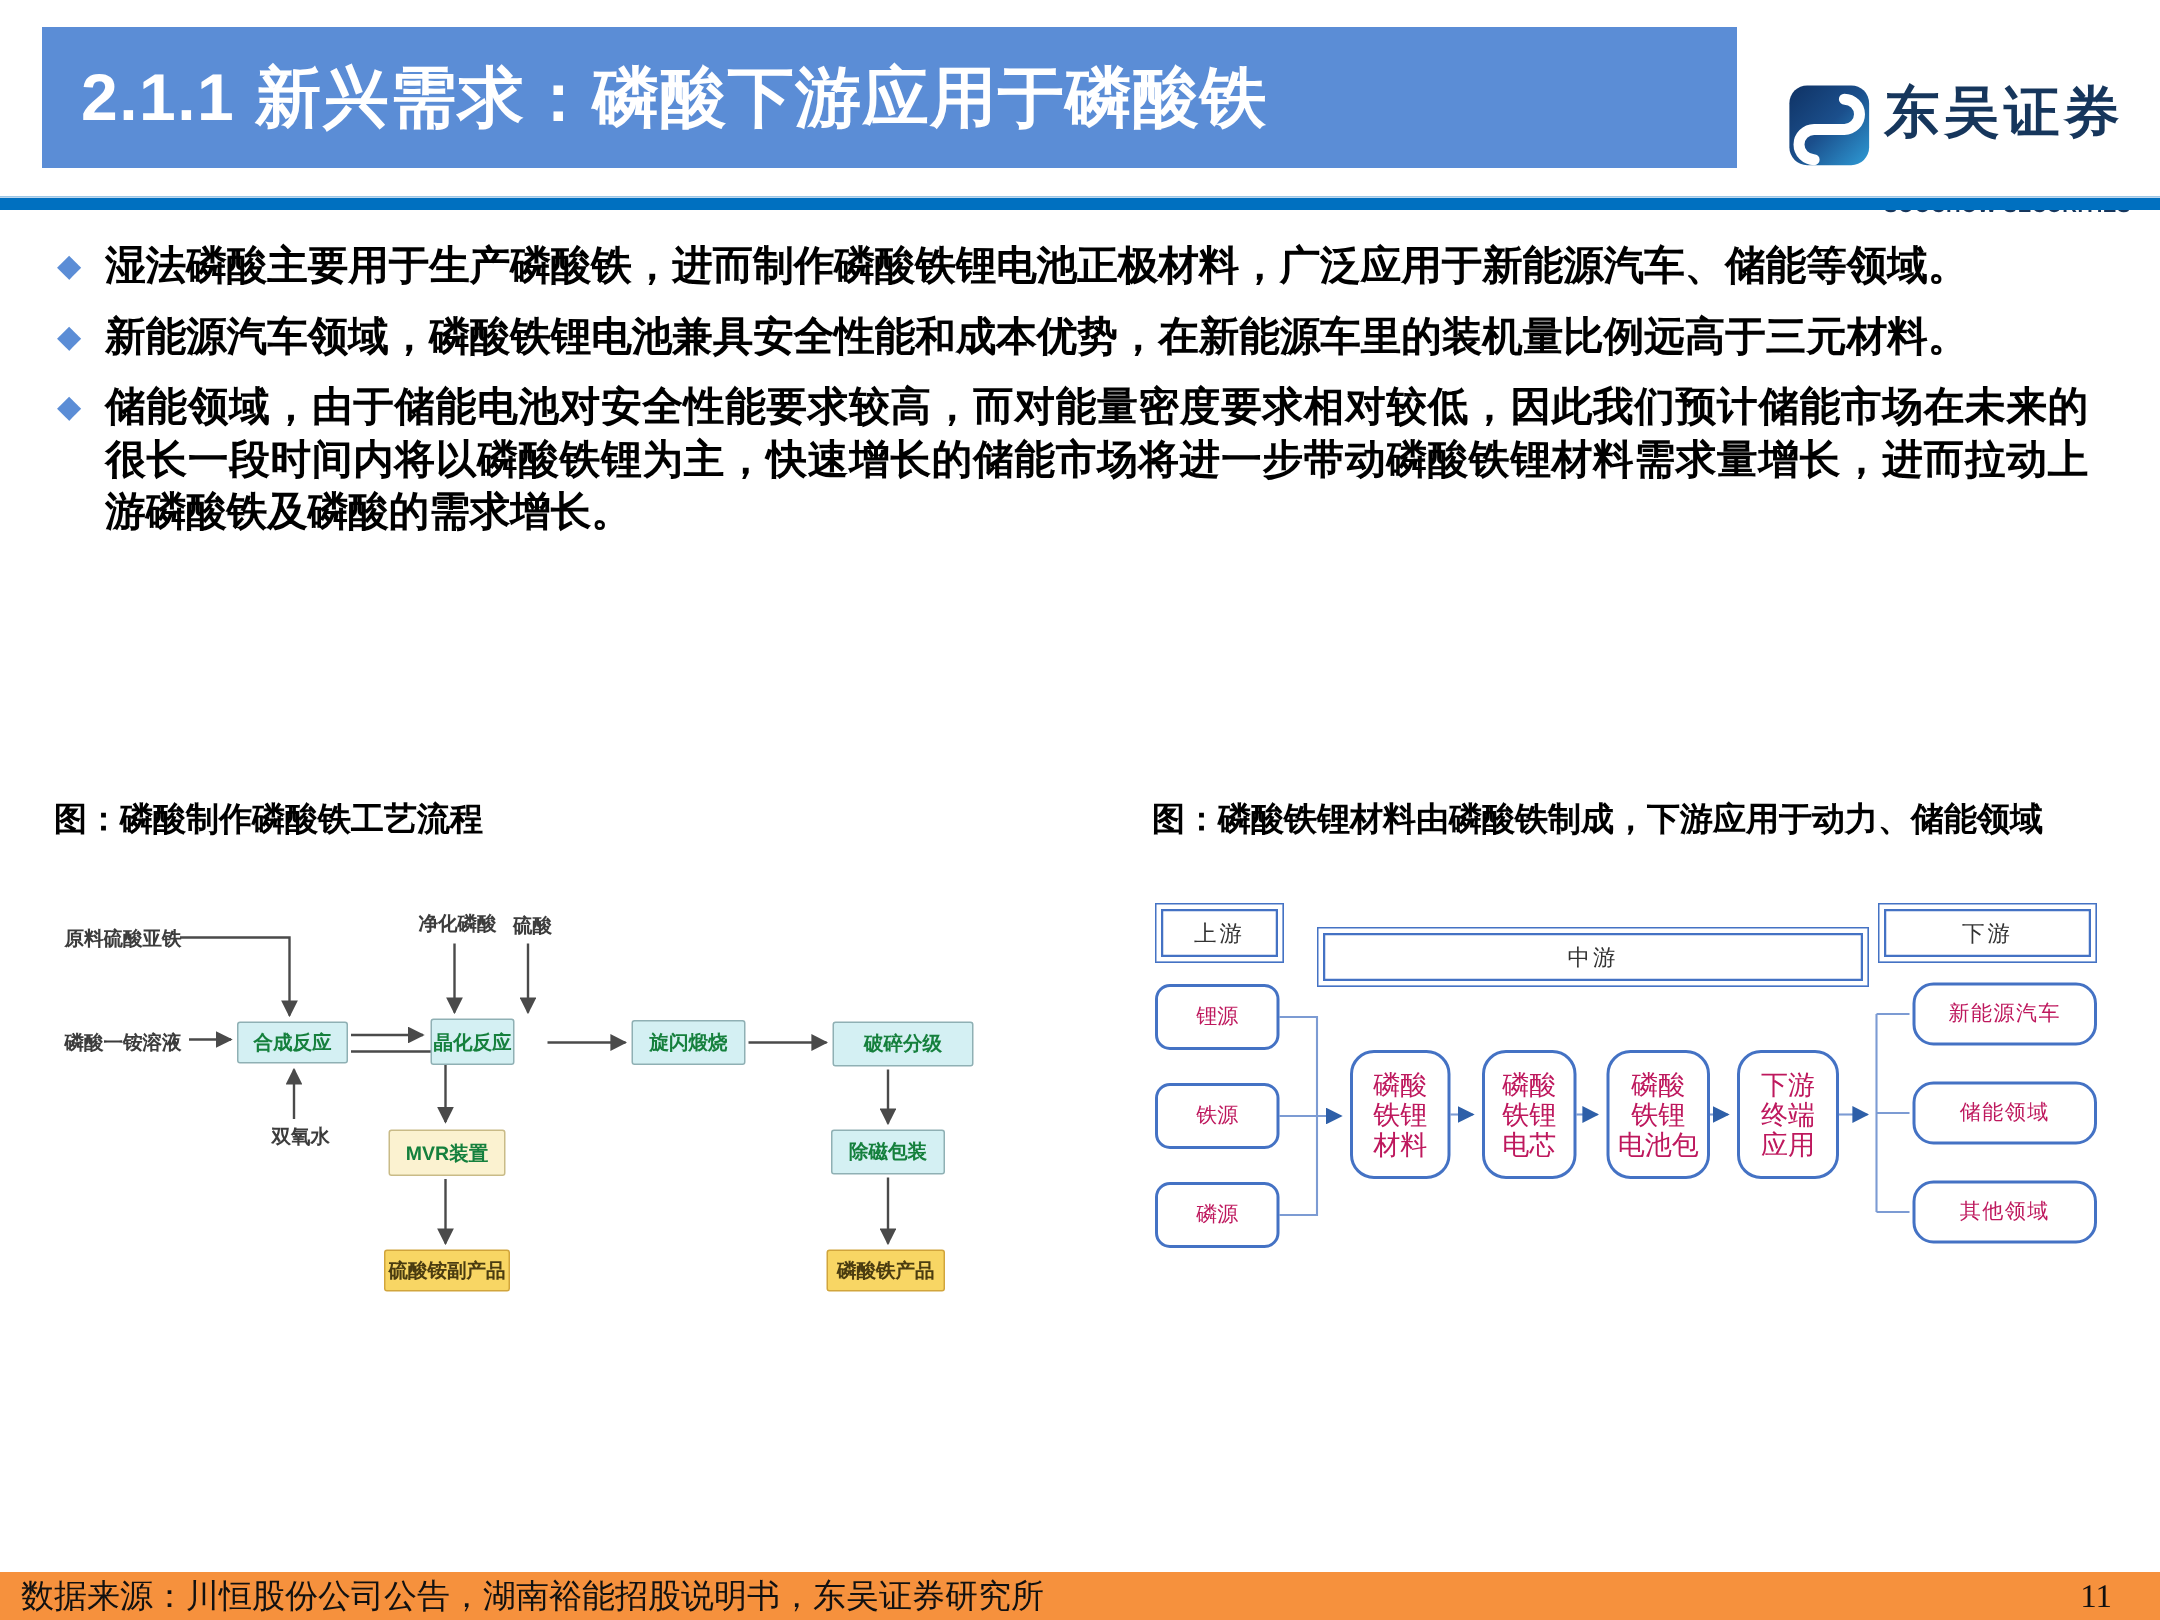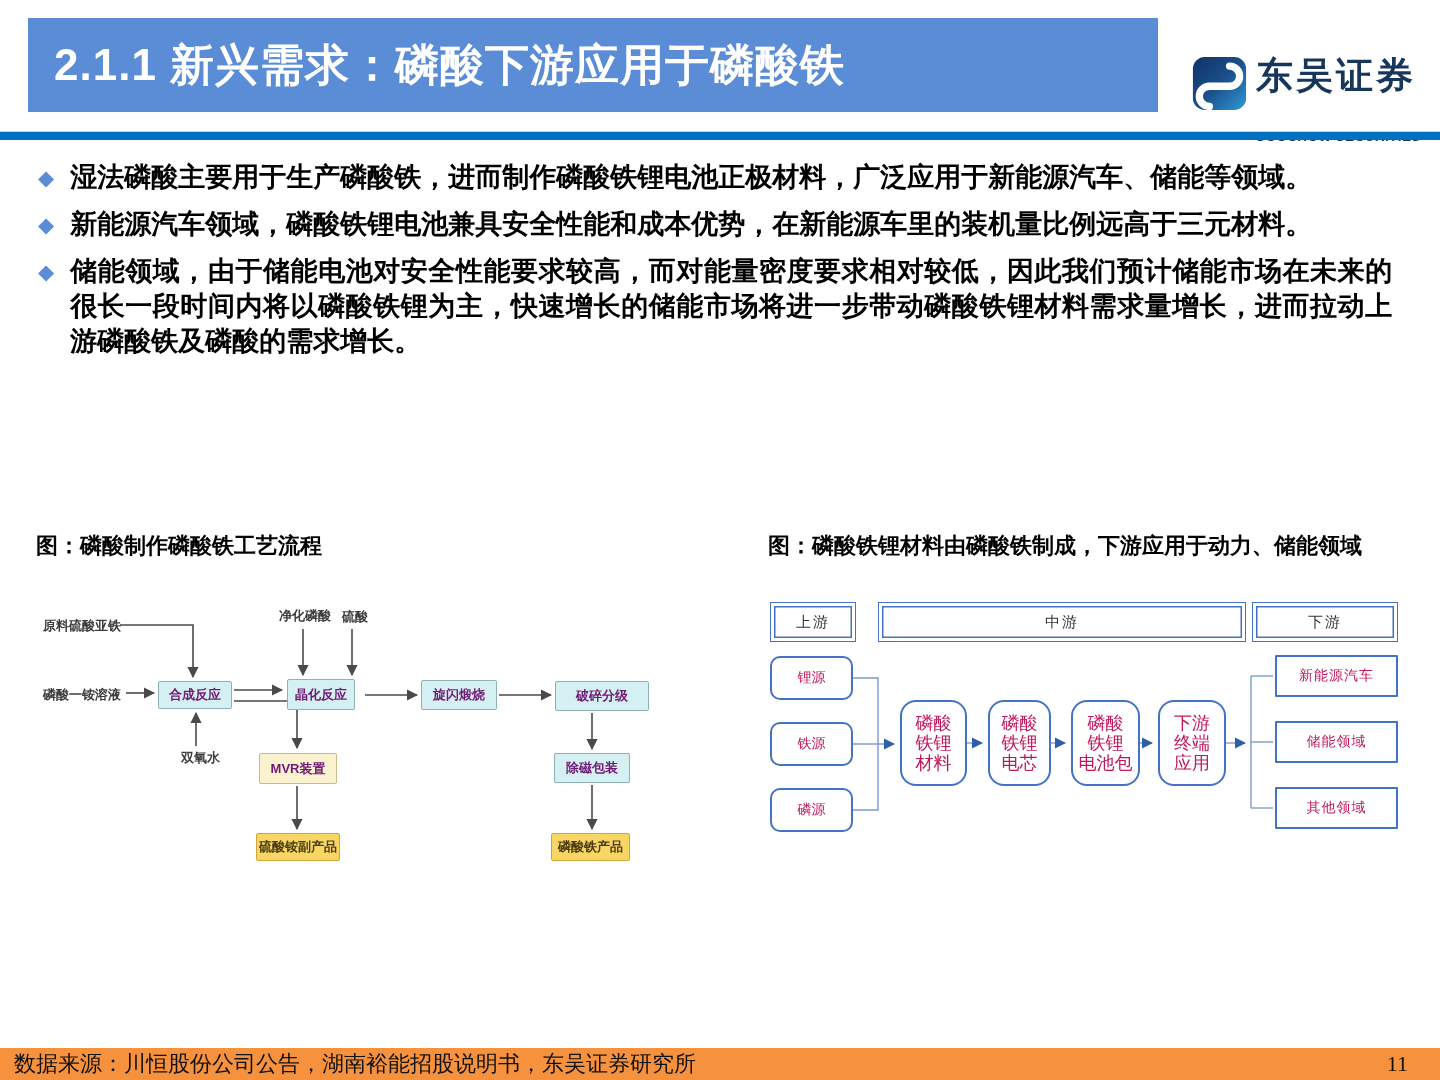--- a/index.html
+++ b/index.html
@@ -47,21 +47,21 @@
   #ft-left { left:36px; top:531px; }
   #ft-right { left:768px; top:531px; }
   
   .chart-left { position:absolute; left:36px; top:600px; width:624px; height:272px; }
   .chart-left svg.wires { position:absolute; left:0; top:0; }
   .fl-lbl {
     position:absolute; font-size:13px; font-weight:bold; color:#3c3c3c; white-space:nowrap;
   }
   .fl-box {
     position:absolute; display:flex; align-items:center; justify-content:center;
-    font-size:13px; font-weight:bold; color:#701a75; white-space:nowrap;
+    font-size:13px; font-weight:bold; color:#15803d; white-space:nowrap;
     border:1px solid #8fb0b4; border-radius:2px;
   }
   .fl-cyan  { background:#d4f0f3; }
   .fl-cream { background:#fbf2d0; border-color:#c9bb87; }
   .fl-yellow{ background:#f8d664; border-color:#d1a53c; color:#4a3c10; }
   
   .chart-right { position:absolute; left:768px; top:598px; width:632px; height:242px;
     font-family:"Liberation Serif", serif; }
   .chart-right svg.wires { position:absolute; left:0; top:0; }
   .vc-hdr {
@@ -70,21 +70,21 @@
     box-shadow: inset 0 0 0 3px #ffffff, inset 0 0 0 4.5px #4472c4;
     display:flex; align-items:center; justify-content:center;
     font-size:15px; color:#333; letter-spacing:2px;
   }
   .vc-box {
     position:absolute; background:#fff; border:2px solid #4472c4;
     display:flex; align-items:center; justify-content:center;
     font-size:14px; color:#be185d;
   }
   .vc-src  { border-radius:10px; }
-  .vc-app  { border-radius:1px; letter-spacing:1px; }
+  .vc-app  { border-radius:14px; letter-spacing:1px; }
   .vc-chain{ border-radius:16px; font-size:18px; }
   .vc-chain .lines { text-align:center; line-height:20px; }
   
   .footer {
     position:absolute; left:0; top:1048px; width:1440px; height:32px;
     background:#f6913d; display:flex; align-items:center;
   }
   .footer .src { margin-left:14px; font-size:22px; color:#111; white-space:nowrap; }
   .footer .pg {
     position:absolute; right:32px; top:0; line-height:32px;
@@ -161,21 +161,21 @@
       </g>
     </svg>
 
     <div class="fl-lbl" style="left:7px;top:17px">原料硫酸亚铁</div>
     <div class="fl-lbl" style="left:7px;top:86px">磷酸一铵溶液</div>
     <div class="fl-lbl" style="left:243px;top:7px">净化磷酸</div>
     <div class="fl-lbl" style="left:306px;top:8px">硫酸</div>
     <div class="fl-lbl" style="left:145px;top:149px">双氧水</div>
 
     <div class="fl-box fl-cyan" style="left:122px;top:81px;width:74px;height:28px">合成反应</div>
-    <div class="fl-box fl-cyan" style="left:251px;top:79px;width:68px;height:31px">晶化反应</div>
+    <div class="fl-box fl-cyan" style="left:251px;top:79px;width:56px;height:31px">晶化反应</div>
     <div class="fl-box fl-cyan" style="left:385px;top:80px;width:76px;height:30px">旋闪煅烧</div>
     <div class="fl-box fl-cyan" style="left:519px;top:81px;width:94px;height:30px">破碎分级</div>
     <div class="fl-box fl-cyan" style="left:518px;top:153px;width:76px;height:30px">除磁包装</div>
     <div class="fl-box fl-cream" style="left:223px;top:153px;width:78px;height:31px">MVR装置</div>
     <div class="fl-box fl-yellow" style="left:220px;top:233px;width:84px;height:28px">硫酸铵副产品</div>
     <div class="fl-box fl-yellow" style="left:515px;top:233px;width:79px;height:28px">磷酸铁产品</div>
   </div>
 
   <div class="chart-right">
     <svg class="wires" width="632" height="242">
@@ -192,21 +192,21 @@
         <line x1="372" y1="145" x2="384" y2="145" marker-end="url(#bh)"></line>
         <line x1="458" y1="145" x2="477" y2="145" marker-end="url(#bh)"></line>
         <line x1="483" y1="78" x2="483" y2="210"></line>
         <line x1="483" y1="78" x2="505" y2="78"></line>
         <line x1="483" y1="144" x2="505" y2="144"></line>
         <line x1="483" y1="210" x2="505" y2="210"></line>
       </g>
     </svg>
 
     <div class="vc-hdr" style="left:2px;top:4px;width:86px">上游</div>
-    <div class="vc-hdr" style="left:110px;top:4px;width:368px">中游</div>
+    <div class="vc-hdr" style="left:110px;top:20px;width:368px">中游</div>
     <div class="vc-hdr" style="left:484px;top:4px;width:146px">下游</div>
 
     <div class="vc-box vc-src" style="left:2px;top:58px;width:83px;height:44px">锂源</div>
     <div class="vc-box vc-src" style="left:2px;top:124px;width:83px;height:44px">铁源</div>
     <div class="vc-box vc-src" style="left:2px;top:190px;width:83px;height:44px">磷源</div>
 
     <div class="vc-box vc-chain" style="left:132px;top:102px;width:67px;height:86px">
       <div class="lines"><span>磷酸</span><br>
       <span>铁锂</span><br>
       <span>材料</span></div>

